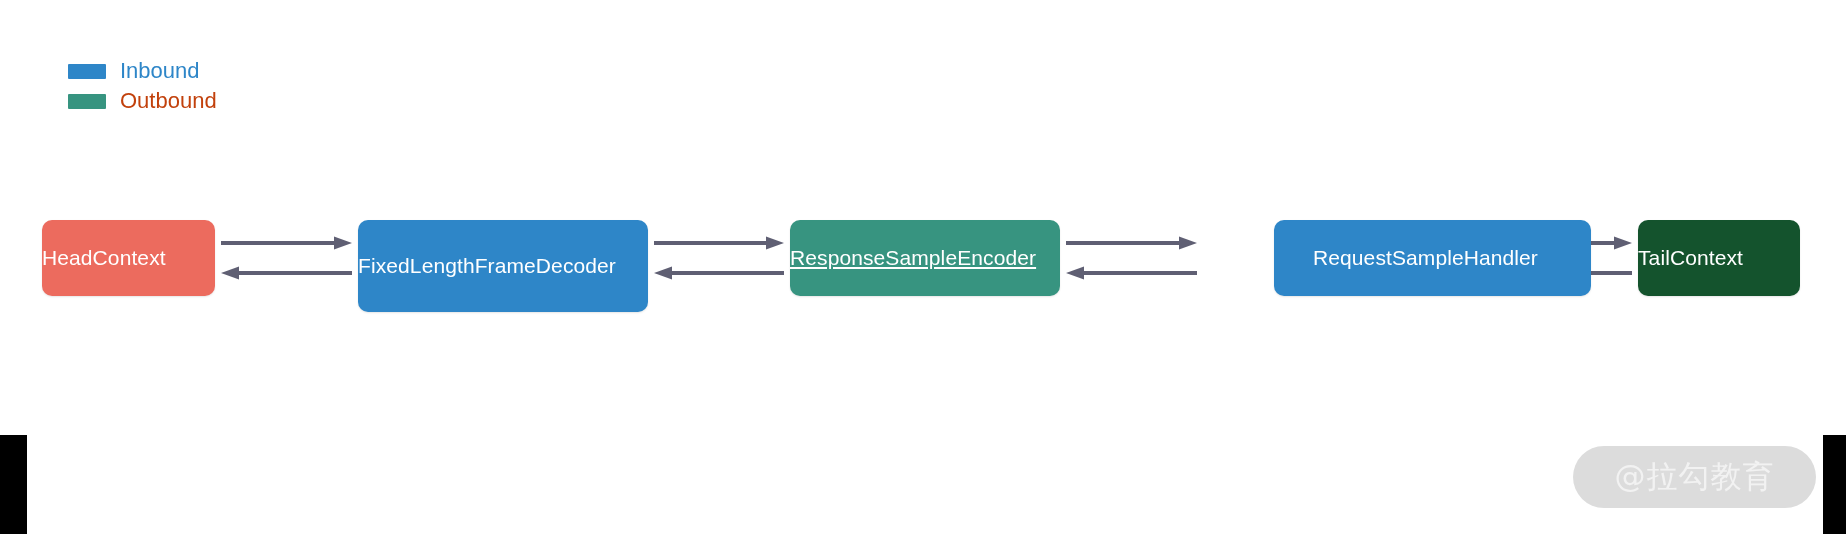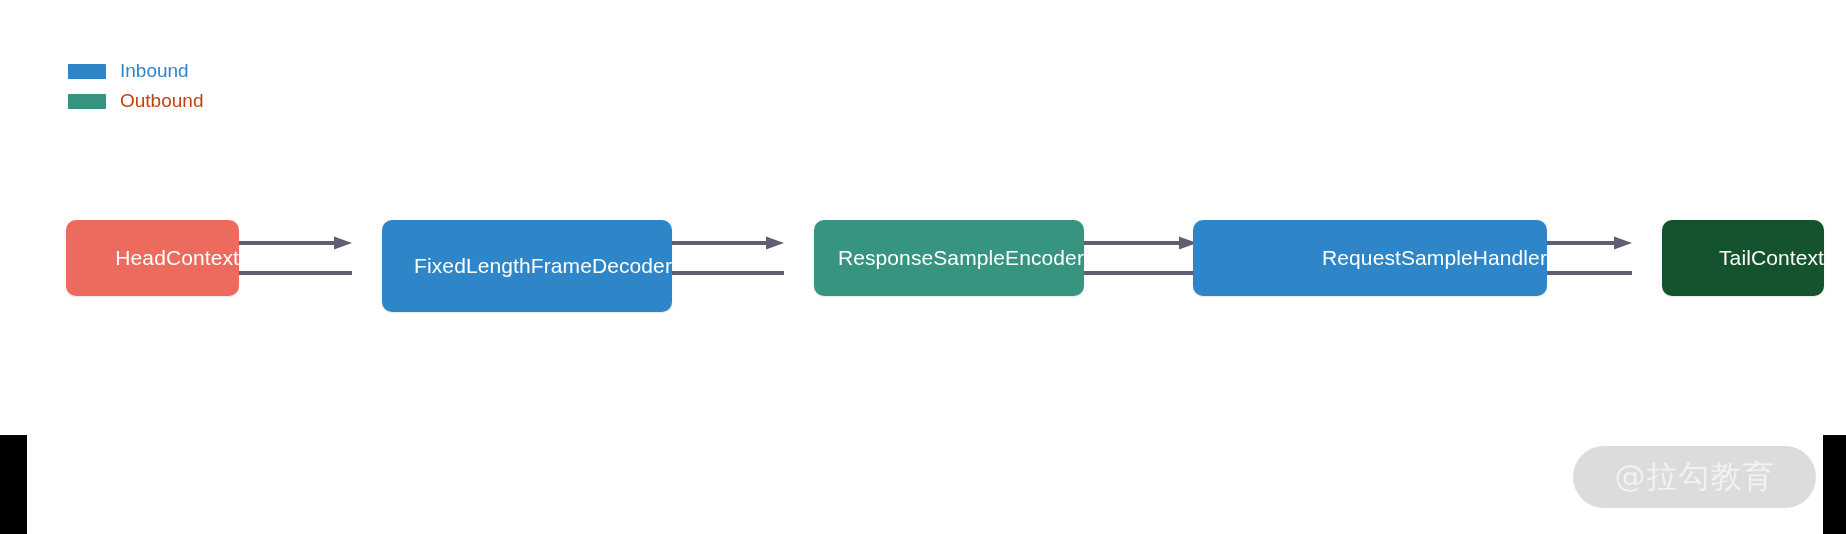--- a/index.html
+++ b/index.html
@@ -36,40 +36,39 @@
     margin-bottom: 8px;
   }
   .legend-swatch {
     width: 38px;
     height: 15px;
     border-radius: 1px;
     flex: 0 0 auto;
   }
   .legend-label {
     margin-left: 14px;
-    font-size: 19px;
+    font-size: 22px;
     line-height: 22px;
     white-space: nowrap;
   }
 
   
   .node {
     position: absolute;
     height: 76px;
     border-radius: 10px;
     display: flex;
     align-items: center;
-    justify-content: flex-end;
+    justify-content: flex-start;
     box-sizing: border-box;
     color: #ffffff;
     font-size: 21px;
     letter-spacing: 0.1px;
     white-space: nowrap;
     box-shadow: 0 1px 2px rgba(0,0,0,0.10);
-    margin-left: 24px;
   }
 
   
   .arrow-layer {
     position: absolute;
     left: 0; top: 0;
     width: 1846px;
     height: 534px;
     pointer-events: none;
   }
@@ -154,24 +153,24 @@
       </g>
     </svg>
 
   <div id="nodes">
       <div class="node" style="left: 42px; top: 220px; width: 173px; height: 76px; background: rgb(236, 107, 94);">
         <span>HeadContext</span>
       </div>
       <div class="node" style="left: 358px; top: 220px; width: 290px; height: 92px; background: rgb(46, 134, 200);">
         <span>FixedLengthFrameDecoder</span>
       </div>
-      <div class="node" style="left: 790px; top: 220px; width: 270px; height: 76px; background: rgb(55, 148, 128);">
+      <div class="node" style="left: 790px; top: 220px; width: 270px; height: 76px; background: rgb(55, 148, 128); text-decoration: underline;">
         <span>ResponseSampleEncoder</span>
       </div>
-      <div class="node" style="left: 1169px; top: 220px; width: 354px; height: 76px; background: rgb(46, 134, 200);">
+      <div class="node" style="left: 1274px; top: 220px; width: 317px; height: 76px; background: rgb(46, 134, 200); padding-left: 39px;">
         <span>RequestSampleHandler</span>
       </div>
       <div class="node" style="left: 1638px; top: 220px; width: 162px; height: 76px; background: #14532d;">
         <span>TailContext</span>
       </div>
     </div>
 
   <div id="watermark" style="background: rgb(220, 220, 220);">
     <span class="wm-text" style="color: rgb(242, 242, 242);">@拉勾教育</span>
   </div>

